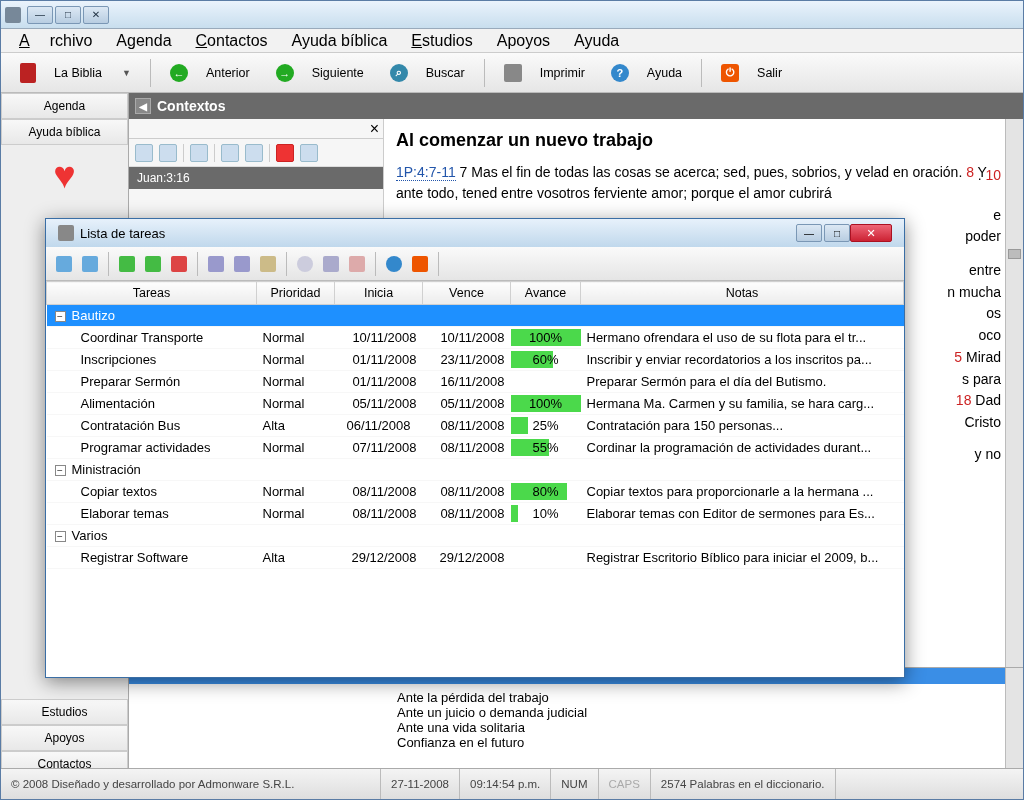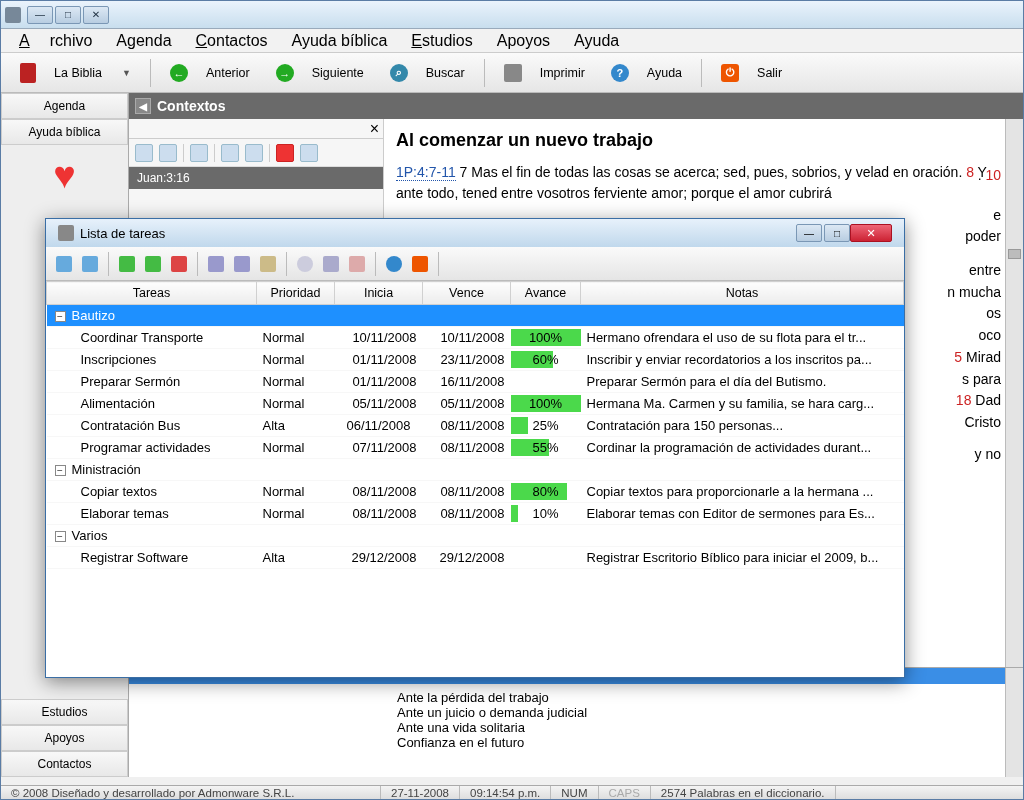--- a/index.html
+++ b/index.html
@@ -50,21 +50,21 @@
 .content h2 { font-size: 18px; margin-bottom: 8px; }
 .content .vref { color: #25a; border-bottom: 1px dotted #25a; cursor:pointer; }
 .content .vnred { color: #c22; }
 .right-scroll { position:absolute; right:0; top:0; bottom:0; width:18px; background:#e4e4e4; border-left:1px solid #bbb;}
 .right-scroll .thumb{position:absolute; top:130px; left:2px; right:2px; height:10px; background:#bcbcbc; border:1px solid #999;}
 
 .bottom-list { height: 110px; border-top:1px solid #aaa; background:#fff; font-size:13px; padding:4px 8px; position:relative;}
 .bottom-list .blue-row { background:#3a8ee6; height:16px; position:absolute; left:0; right:18px; top:0;}
 .bottom-list-scroll{position:absolute; right:0; top:0; bottom:0; width:18px; background:#e4e4e4; border-left:1px solid #bbb;}
 
-.statusbar { position:absolute; bottom:0; left:0; right:0; height:14px; background: linear-gradient(#f4f4f4,#dedede); border-top:1px solid #aaa; display:flex; align-items:center; font-size:11.5px; color:#444; }
+.statusbar { position:absolute; bottom:0; left:0; right:0; height:31px; background: linear-gradient(#f4f4f4,#dedede); border-top:1px solid #aaa; display:flex; align-items:center; font-size:11.5px; color:#444; }
 .statusbar > div { padding: 0 10px; border-right: 1px solid #bbb; height:100%; display:flex; align-items:center;}
 .statusbar .dim { color: #aaa; }
 
 
 .dialog { position: absolute; left: 45px; top: 218px; width: 860px; height: 460px; background: #f4f4f4; border: 1px solid #3a6ea5; box-shadow: 0 4px 18px rgba(0,0,0,0.45); }
 .dlg-title { height: 28px; background: linear-gradient(#e7f1fb,#c0d8ec); display:flex; align-items:center; padding:0 12px; font-size:13px; }
 .dlg-title .dlg-icon { width:16px; height:16px; background:#888; border-radius:2px; margin-right:6px;}
 .dlg-title .t { flex:1; }
 .dlg-title .close { width:42px; height:18px; background: linear-gradient(#e67,#c23); border:1px solid #a12; color:#fff; border-radius:2px; display:flex; align-items:center; justify-content:center; font-size:11px; cursor:pointer;}
 .dlg-title .sys { width:26px; height:18px; background: linear-gradient(#dce8f4,#b8cde1); border:1px solid #7a97b5; border-radius:2px; display:flex;align-items:center;justify-content:center; font-size:10px; margin-left:2px; cursor:pointer;}

